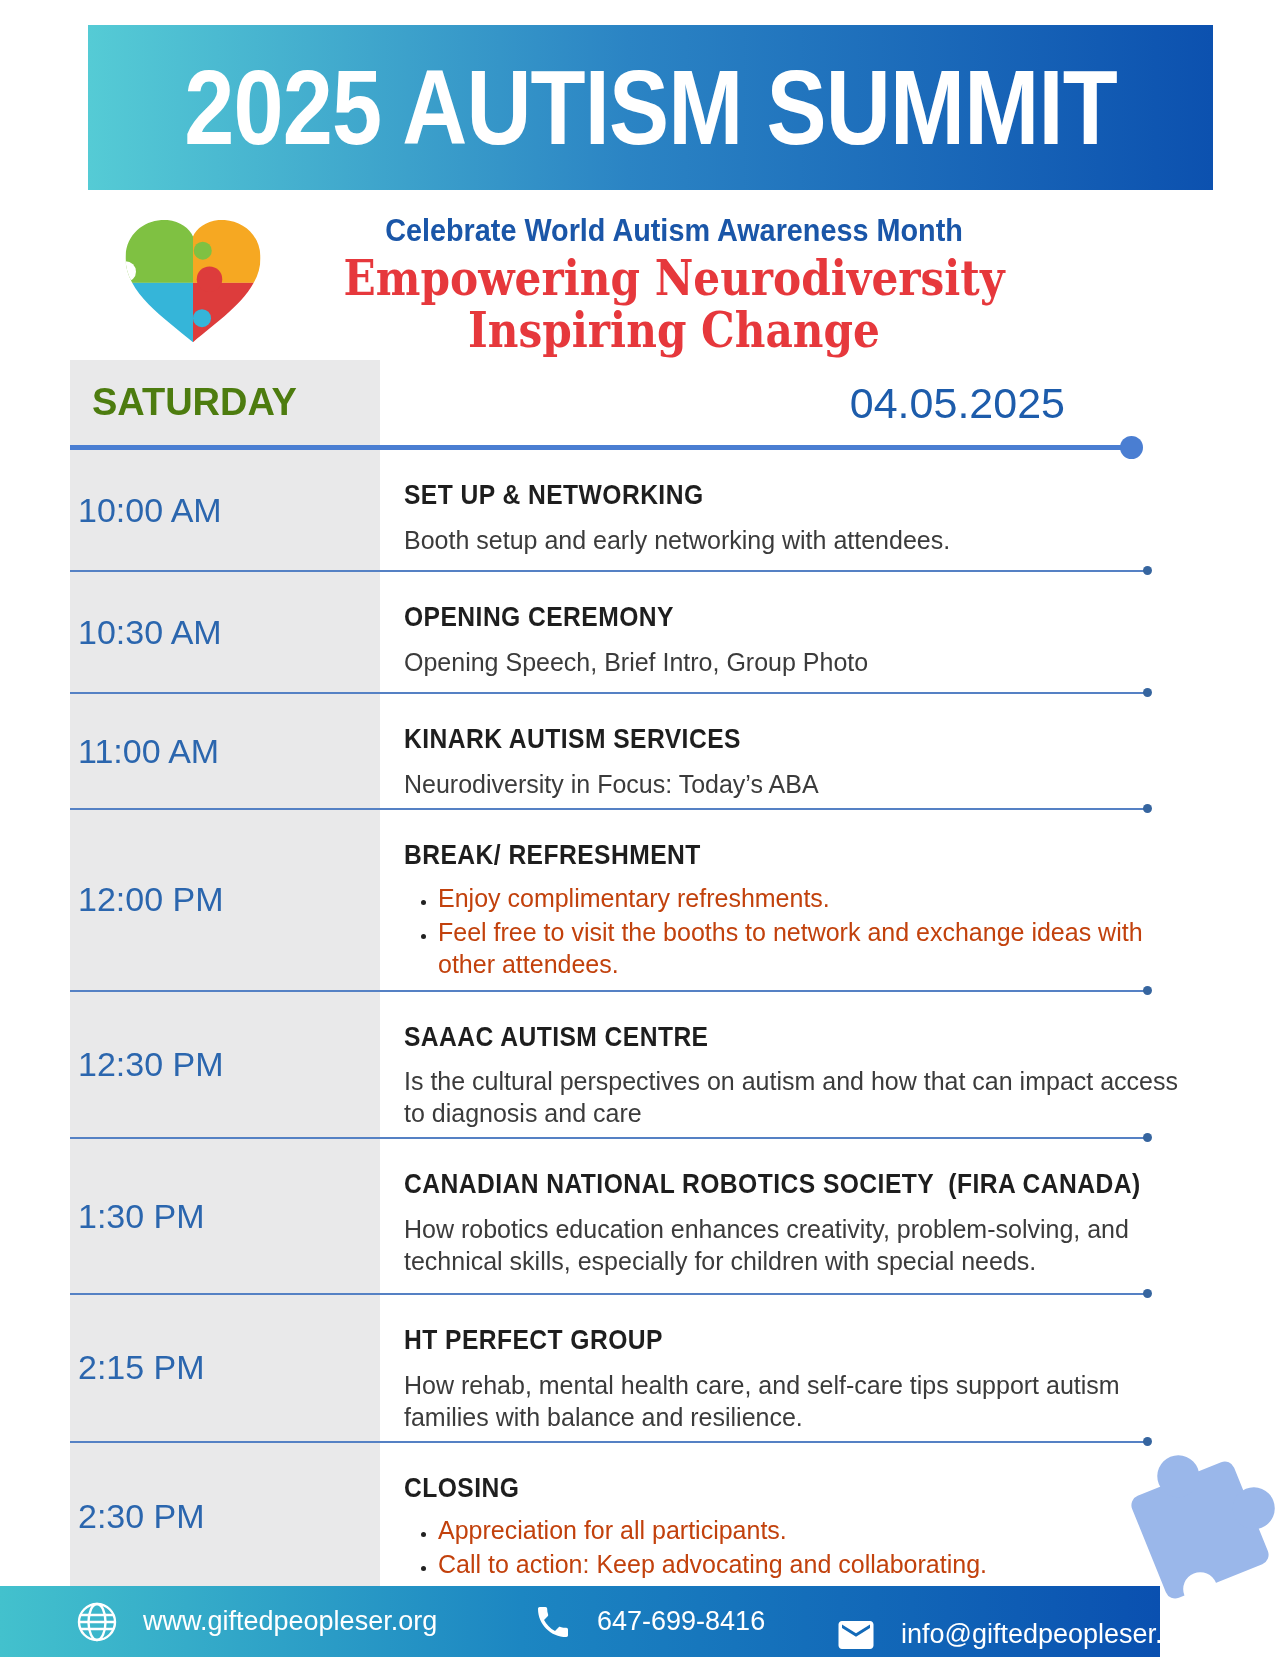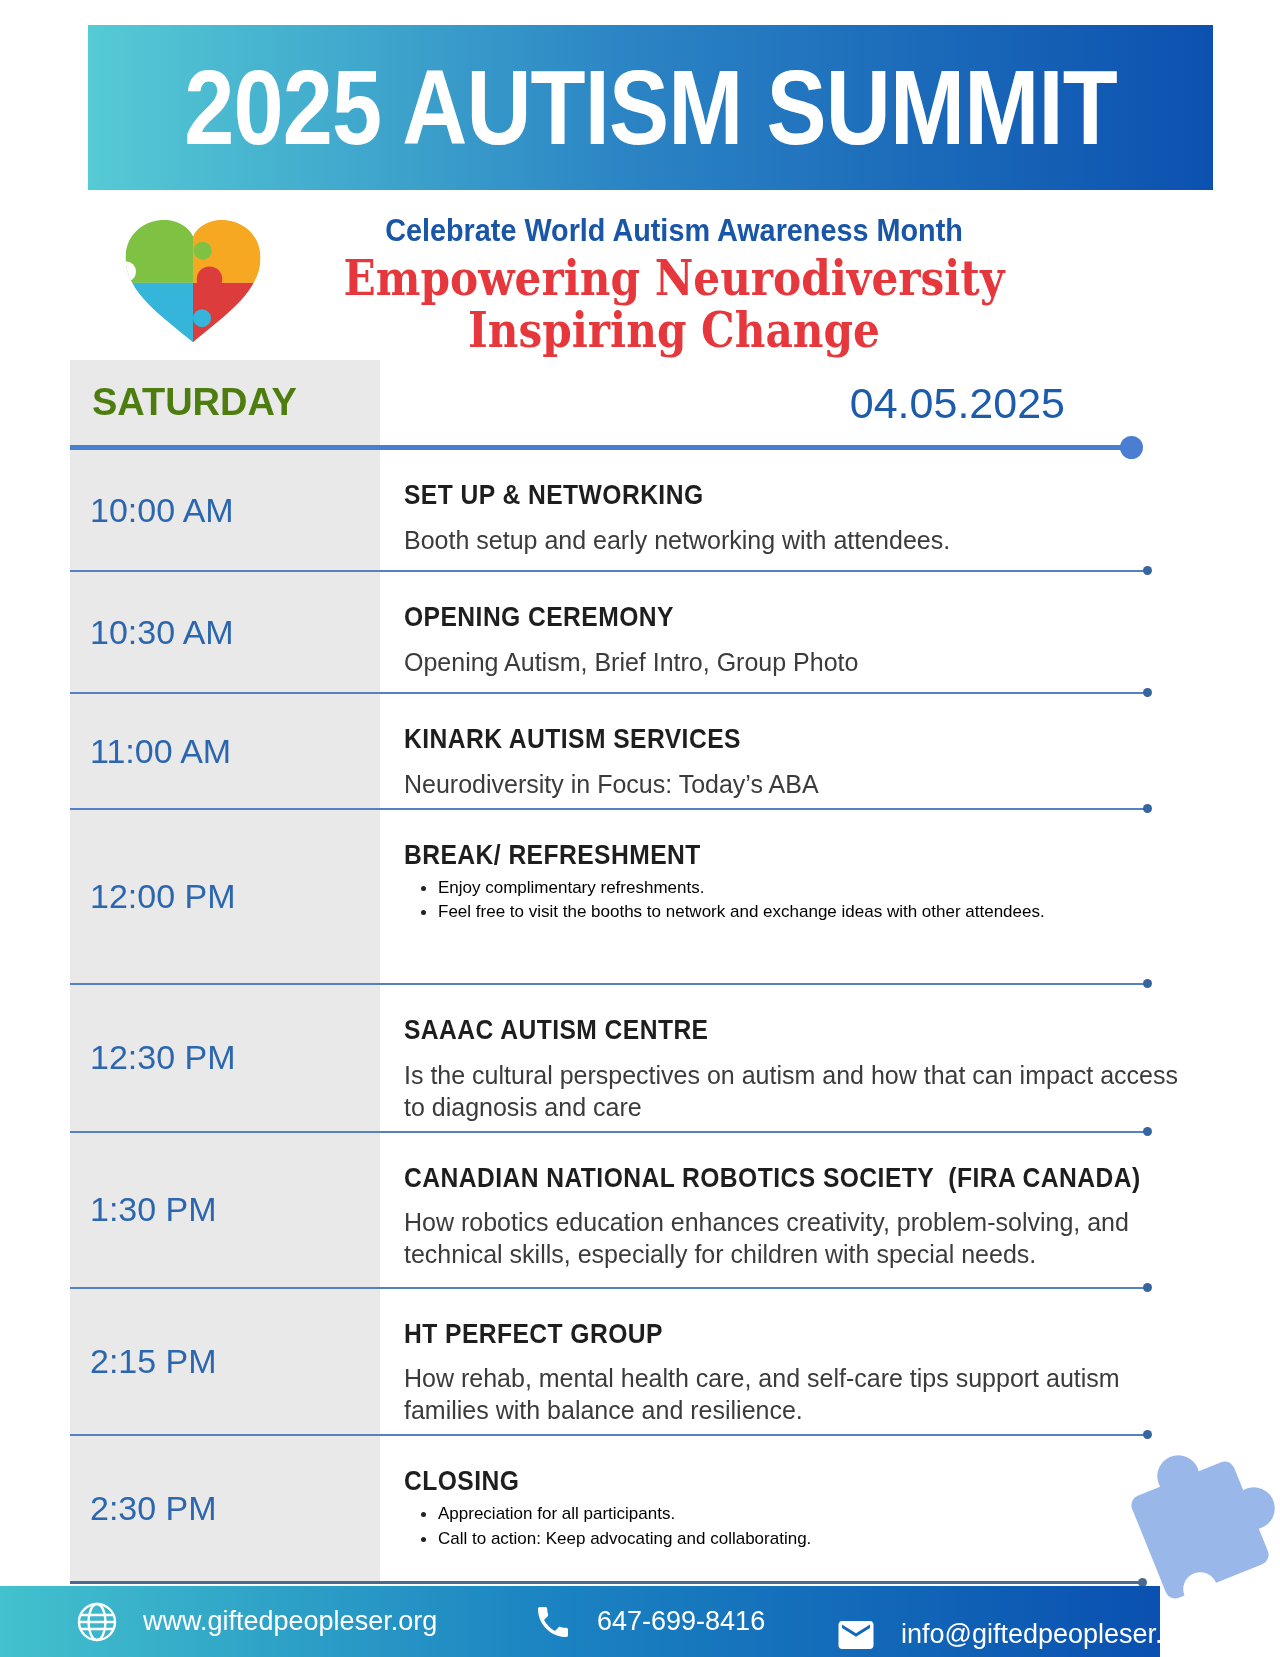--- a/index.html
+++ b/index.html
@@ -46,31 +46,31 @@
     border-radius:50%;background:#4a7ed2;
   }
   .divider-row{position:relative;height:2px;background:#5581c4;width:1078px;}
   .divider-row::after{
     content:"";position:absolute;right:-4px;top:-4px;width:9px;height:9px;
     border-radius:50%;background:#36659f;
   }
   .row{display:flex;}
   .time-cell{
     flex:0 0 310px;background:#e9e9ea;display:flex;align-items:center;
-    padding-left:20px;box-sizing:border-box;
+    padding-left:8px;box-sizing:border-box;
   }
   .time{color:#2b66ae;font-size:34px;}
   .content{flex:1;padding:28px 30px 8px 24px;box-sizing:border-box;min-width:0;}
   .row-title{
     display:inline-block;font-size:28px;font-weight:bold;color:#1e1e1e;
     letter-spacing:.5px;transform:scaleX(.88);transform-origin:left center;
     white-space:pre;line-height:1.2;
   }
   .row-desc{font-size:25px;color:#3b3b3b;line-height:1.28;margin-top:12px;}
-  .row-bullets{margin:4px 0 0;padding-left:34px;font-size:17px;color:#000000;line-height:1.28;}
+  .row-bullets{margin:10px 0 0;padding-left:34px;font-size:25px;color:#c2410c;line-height:1.28;}
   .row-bullets li{margin:0 0 2px;}
   .row-bullets li::marker{font-size:18px;color:#222;}
   .bottom-line{position:relative;height:3px;background:#4a6b8f;width:1073px;}
   .bottom-line::after{
     content:"";position:absolute;right:-4px;top:-3px;width:9px;height:9px;
     border-radius:50%;background:#4a6b8f;
   }
   
   .deco{position:absolute;left:1100px;top:1430px;width:200px;height:200px;}
   
@@ -135,21 +135,21 @@
     </div>
   </div>
   <div class="divider-row"></div>
 
   <div class="row" style="min-height: 120px;">
     <div class="time-cell">
       <span class="time">10:30 AM</span>
     </div>
     <div class="content">
       <span class="row-title">OPENING CEREMONY</span>
-      <div class="row-desc">Opening Autism, Brief Intro, Group Photo</div>
+      <div class="row-desc">Opening Speech, Brief Intro, Group Photo</div>
       
     </div>
   </div>
   <div class="divider-row"></div>
 
   <div class="row" style="min-height: 114px;">
     <div class="time-cell">
       <span class="time">11:00 AM</span>
     </div>
     <div class="content">

